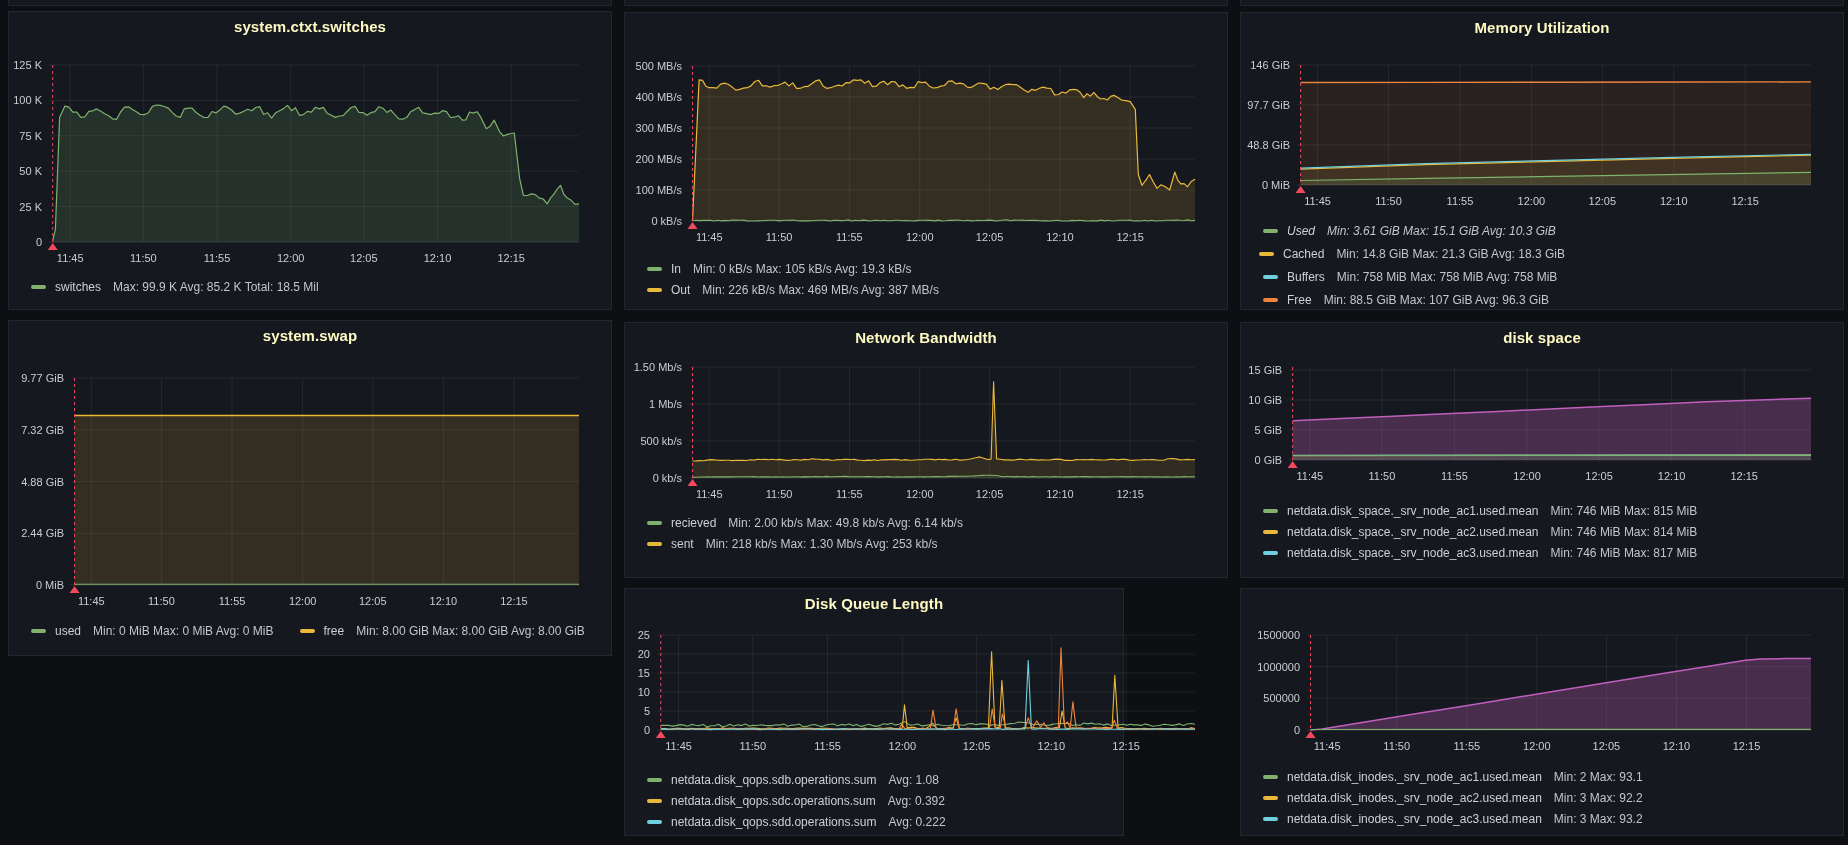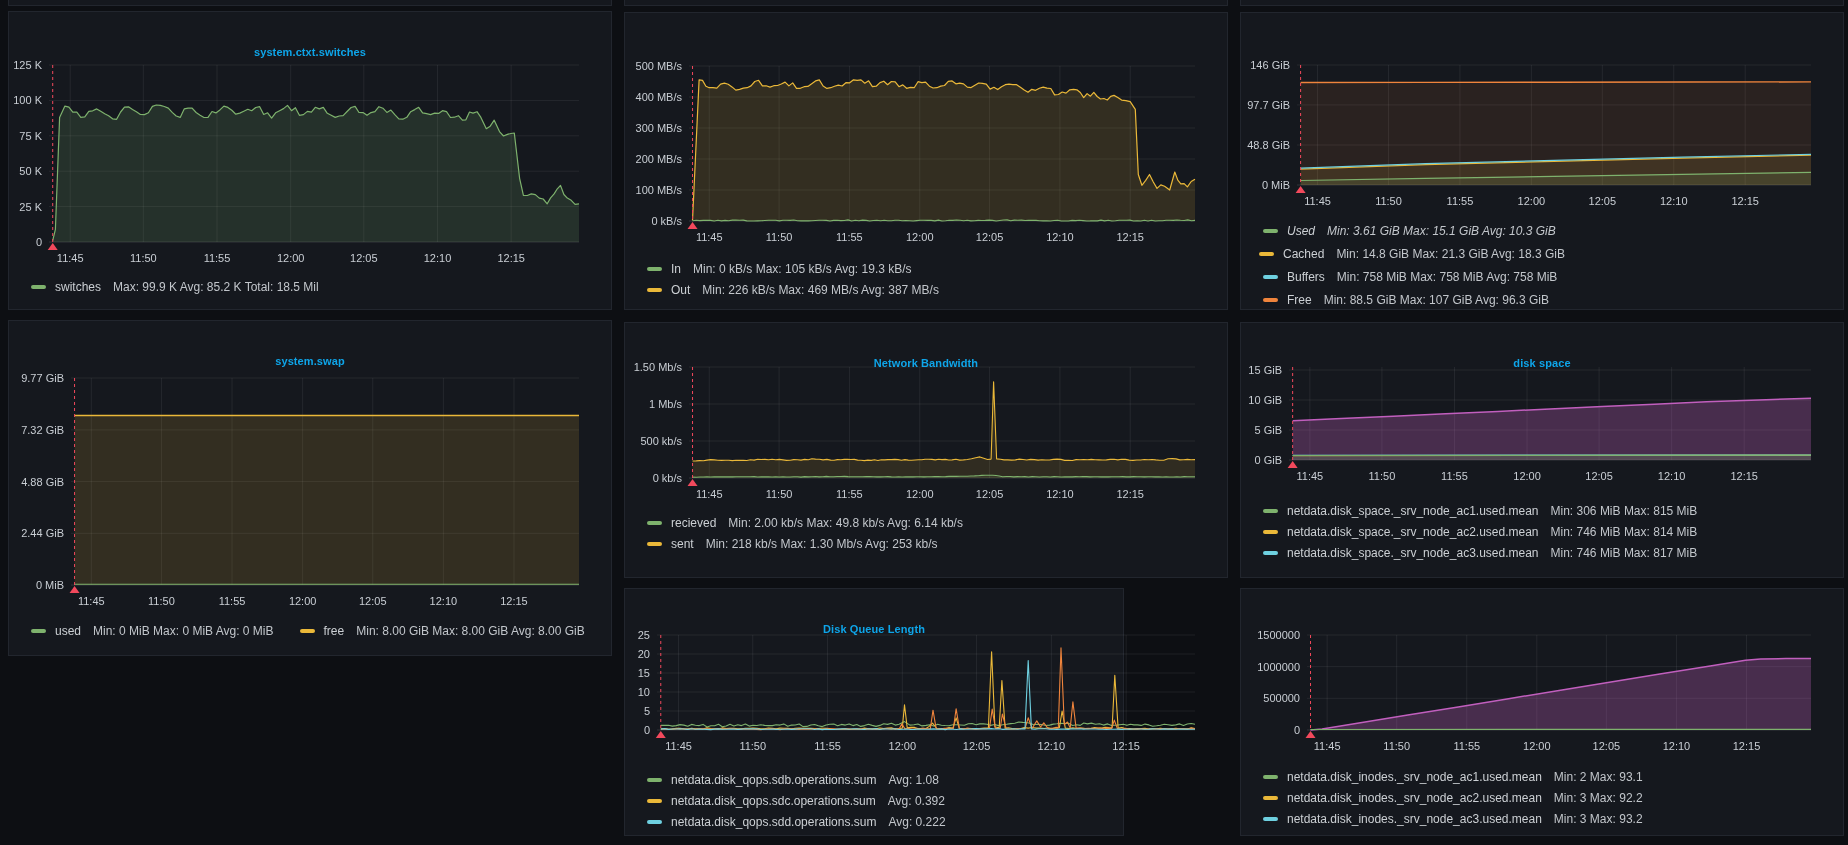--- a/index.html
+++ b/index.html
@@ -1,21 +1,21 @@
 <!DOCTYPE html>
 <html><head>
 <meta charset="utf-8">
 <style>
   html,body{margin:0;padding:0;background:#0d0f13;}
   body{width:1848px;height:845px;position:relative;overflow:hidden;
        font-family:"Liberation Sans",sans-serif;-webkit-font-smoothing:antialiased;}
   .panel{position:absolute;background:#15181e;border:1px solid #22262e;box-sizing:border-box;}
   .sliver{position:absolute;background:#15181e;border:1px solid #22262e;border-top:none;box-sizing:border-box;}
   .panel-title{position:absolute;top:6px;left:0;right:0;text-align:center;
-       font-size:11px;font-weight:600;color:#0ea5e9;letter-spacing:.1px;cursor:pointer;margin-top:28px;}
+       font-size:15px;font-weight:600;color:#fef9c3;letter-spacing:.1px;cursor:pointer;}
   .chart{position:absolute;left:0;top:0;}
   .legend-row{position:absolute;font-size:12px;color:#ccd0d4;white-space:nowrap;}
   .legend-row .swatch{display:inline-block;width:15px;height:4px;border-radius:2px;
        margin-right:9px;vertical-align:2px;}
   .legend-row .lname{cursor:pointer;margin-right:12px;}
   .legend-row .lstats{color:#c2c6cb;}
   .legend-inline{display:flex;gap:26px;}
   .legend-inline .item{white-space:nowrap;}
   svg text{font-family:"Liberation Sans",sans-serif;font-size:11px;fill:#c9ced4;}
 </style>
@@ -93,20 +93,21 @@
       <path d="M67.5 208 67.5 207.4 L70.1 152.2 L74.1 66.9 L77.5 67.4 L80.9 73.3 L84.2 74.7 L88.0 74.7 L91.8 75.1 L95.6 71.1 L99.4 70.1 L103.2 71.3 L107.0 73.9 L110.8 77.1 L114.6 76.3 L118.4 75.2 L122.2 74.7 L126.0 72.9 L129.8 68.5 L133.6 67.3 L137.4 72.9 L141.2 72.8 L145.0 74.1 L148.8 72.7 L152.6 72.5 L156.3 71.0 L160.1 69.1 L163.9 72.9 L167.7 69.9 L171.5 75.3 L175.3 75.3 L179.1 73.7 L182.9 73.4 L186.7 70.7 L190.5 67.9 L194.3 66.9 L198.1 73.0 L201.9 75.4 L205.7 74.7 L209.5 73.3 L213.3 72.1 L217.1 73.0 L220.9 69.7 L224.7 69.8 L228.5 66.8 L232.2 67.4 L236.0 66.9 L239.8 70.2 L243.6 67.8 L247.4 73.6 L251.2 73.2 L255.0 69.6 L258.8 68.2 L262.6 71.7 L266.4 68.5 L270.2 68.9 L274.0 73.7 L277.8 71.9 L281.6 75.3 L285.4 74.4 L289.2 74.7 L293.0 68.7 L296.8 69.7 L300.6 69.1 L304.4 73.2 L308.1 75.0 L311.9 74.7 L315.7 73.1 L319.5 72.5 L323.3 68.3 L327.1 67.9 L330.9 70.8 L334.7 70.1 L338.5 70.9 L342.3 74.1 L346.1 74.6 L349.9 72.2 L353.7 70.0 L357.5 70.4 L361.3 71.2 L365.1 76.1 L368.9 74.3 L372.7 76.6 L376.5 73.8 L380.3 71.7 L384.0 71.2 L387.8 71.6 L391.6 71.7 L395.4 74.2 L399.2 77.0 L403.0 79.3 L406.8 76.3 L410.6 77.3 L414.4 75.3 L418.2 74.1 L422.0 75.2 L425.8 75.5 L429.6 81.9 L433.4 81.5 L437.2 79.0 L441.0 80.1 L444.8 76.8 L448.6 76.3 L451.9 76.8 L455.3 79.5 L458.7 84.6 L462.1 80.6 L465.4 83.2 L468.8 79.3 L472.2 83.5 L475.5 86.0 L478.9 85.5 L482.3 87.0 L485.7 83.3 L489.0 82.4 L492.8 84.5 L496.6 87.1 L500.9 87.6 L505.2 88.6 L510.3 96.4 L513.3 161.5 L516.9 172.3 L520.7 167.4 L524.5 161.5 L528.3 169.0 L532.0 175.4 L535.8 171.9 L539.6 173.3 L544.7 177.0 L549.8 159.0 L552.8 167.1 L555.8 170.8 L559.1 170.6 L562.4 173.9 L566.2 168.5 L570.0 166.2 L570.0 208 Z" fill="#EAB839" fill-opacity="0.14" stroke="none"></path>
       <path d="M67.5 207.4 L70.1 152.2 L74.1 66.9 L77.5 67.4 L80.9 73.3 L84.2 74.7 L88.0 74.7 L91.8 75.1 L95.6 71.1 L99.4 70.1 L103.2 71.3 L107.0 73.9 L110.8 77.1 L114.6 76.3 L118.4 75.2 L122.2 74.7 L126.0 72.9 L129.8 68.5 L133.6 67.3 L137.4 72.9 L141.2 72.8 L145.0 74.1 L148.8 72.7 L152.6 72.5 L156.3 71.0 L160.1 69.1 L163.9 72.9 L167.7 69.9 L171.5 75.3 L175.3 75.3 L179.1 73.7 L182.9 73.4 L186.7 70.7 L190.5 67.9 L194.3 66.9 L198.1 73.0 L201.9 75.4 L205.7 74.7 L209.5 73.3 L213.3 72.1 L217.1 73.0 L220.9 69.7 L224.7 69.8 L228.5 66.8 L232.2 67.4 L236.0 66.9 L239.8 70.2 L243.6 67.8 L247.4 73.6 L251.2 73.2 L255.0 69.6 L258.8 68.2 L262.6 71.7 L266.4 68.5 L270.2 68.9 L274.0 73.7 L277.8 71.9 L281.6 75.3 L285.4 74.4 L289.2 74.7 L293.0 68.7 L296.8 69.7 L300.6 69.1 L304.4 73.2 L308.1 75.0 L311.9 74.7 L315.7 73.1 L319.5 72.5 L323.3 68.3 L327.1 67.9 L330.9 70.8 L334.7 70.1 L338.5 70.9 L342.3 74.1 L346.1 74.6 L349.9 72.2 L353.7 70.0 L357.5 70.4 L361.3 71.2 L365.1 76.1 L368.9 74.3 L372.7 76.6 L376.5 73.8 L380.3 71.7 L384.0 71.2 L387.8 71.6 L391.6 71.7 L395.4 74.2 L399.2 77.0 L403.0 79.3 L406.8 76.3 L410.6 77.3 L414.4 75.3 L418.2 74.1 L422.0 75.2 L425.8 75.5 L429.6 81.9 L433.4 81.5 L437.2 79.0 L441.0 80.1 L444.8 76.8 L448.6 76.3 L451.9 76.8 L455.3 79.5 L458.7 84.6 L462.1 80.6 L465.4 83.2 L468.8 79.3 L472.2 83.5 L475.5 86.0 L478.9 85.5 L482.3 87.0 L485.7 83.3 L489.0 82.4 L492.8 84.5 L496.6 87.1 L500.9 87.6 L505.2 88.6 L510.3 96.4 L513.3 161.5 L516.9 172.3 L520.7 167.4 L524.5 161.5 L528.3 169.0 L532.0 175.4 L535.8 171.9 L539.6 173.3 L544.7 177.0 L549.8 159.0 L552.8 167.1 L555.8 170.8 L559.1 170.6 L562.4 173.9 L566.2 168.5 L570.0 166.2" fill="none" stroke="#EAB839" stroke-width="1.2" stroke-linejoin="round"></path>
       <path d="M67.5 207.7 L71.2 207.3 L74.8 207.6 L78.4 207.4 L82.0 207.4 L85.6 207.4 L89.2 208.0 L92.9 207.3 L96.5 207.9 L100.1 207.4 L103.7 207.7 L107.3 207.1 L110.9 207.1 L114.6 207.2 L118.2 207.1 L121.8 207.9 L125.4 208.0 L129.0 208.0 L132.6 207.9 L136.3 207.8 L139.9 207.5 L143.5 207.3 L147.1 207.3 L150.7 207.3 L154.3 207.9 L158.0 207.3 L161.6 207.2 L165.2 207.4 L168.8 207.0 L172.4 207.8 L176.0 207.9 L179.7 207.9 L183.3 207.9 L186.9 207.7 L190.5 207.5 L194.1 207.3 L197.7 207.3 L201.3 207.4 L205.0 208.0 L208.6 207.4 L212.2 207.3 L215.8 207.6 L219.4 207.5 L223.0 206.9 L226.6 208.0 L230.3 207.3 L233.9 207.8 L237.5 207.1 L241.1 207.4 L244.7 208.0 L248.3 207.5 L251.9 207.3 L255.6 207.8 L259.2 207.2 L262.8 207.7 L266.4 207.7 L270.0 207.3 L273.6 207.2 L277.2 207.7 L280.9 207.5 L284.5 207.7 L288.1 208.0 L291.7 207.6 L295.3 207.2 L298.9 207.2 L302.5 207.4 L306.2 207.4 L309.8 207.9 L313.4 207.1 L317.0 208.0 L320.6 207.7 L324.2 207.3 L327.8 207.4 L331.5 207.0 L335.1 207.2 L338.7 207.7 L342.3 207.3 L345.9 207.9 L349.5 207.7 L353.1 207.4 L356.8 207.5 L360.4 207.4 L364.0 207.1 L367.6 207.4 L371.2 208.0 L374.8 207.5 L378.4 207.0 L382.1 206.9 L385.7 207.8 L389.3 207.1 L392.9 207.3 L396.5 207.1 L400.1 207.5 L403.7 207.3 L407.4 207.4 L411.0 207.4 L414.6 207.7 L418.2 207.9 L421.8 207.7 L425.4 208.0 L429.0 207.5 L432.7 207.2 L436.3 208.0 L439.9 208.0 L443.5 208.0 L447.1 207.4 L450.7 207.6 L454.3 207.3 L458.0 207.6 L461.6 208.0 L465.2 207.9 L468.8 207.7 L472.4 207.9 L476.0 207.1 L479.6 207.9 L483.3 207.3 L486.9 208.0 L490.5 207.7 L494.1 207.3 L497.7 207.2 L501.3 207.2 L504.9 207.1 L508.6 208.0 L512.2 207.7 L515.8 208.0 L519.4 207.3 L523.0 208.0 L526.6 207.3 L530.2 208.0 L533.9 207.8 L537.5 207.8 L541.1 207.3 L544.7 207.2 L548.3 207.4 L551.9 207.0 L555.5 207.3 L559.2 207.5 L562.8 206.9 L566.4 207.7 L570.0 207.4" fill="none" stroke="#7EB26D" stroke-width="1.1" stroke-linejoin="round"></path>
       <line x1="67.542" x2="67.542" y1="53" y2="208" stroke="#F2495C" stroke-width="1" stroke-dasharray="3,3"></line>
       <path d="M62.542 216 L72.542 216 L67.542 209 Z" fill="#F2495C"></path>
     </svg>
     <div class="legend-row" style="left: 22px; top: 249px;"><span class="swatch" style="background:#7EB26D"></span><span class="lname">In</span><span class="lstats">Min: 0 kB/s  Max: 105 kB/s  Avg: 19.3 kB/s</span></div>
     <div class="legend-row" style="left: 22px; top: 270px;"><span class="swatch" style="background:#EAB839"></span><span class="lname">Out</span><span class="lstats">Min: 226 kB/s  Max: 469 MB/s  Avg: 387 MB/s</span></div>
   </section>
 <section class="panel" style="left: 1240px; top: 12px; width: 604px; height: 298px;">
+  <div class="panel-title">Memory Utilization</div>
 <svg width="604" height="298" viewBox="0 0 604 298" class="chart">
       <line x1="76.56" x2="76.56" y1="52" y2="172" stroke="rgba(255,255,255,0.07)" stroke-width="1"></line>
       <line x1="147.492" x2="147.492" y1="52" y2="172" stroke="rgba(255,255,255,0.07)" stroke-width="1"></line>
       <line x1="218.938" x2="218.938" y1="52" y2="172" stroke="rgba(255,255,255,0.07)" stroke-width="1"></line>
       <line x1="290.384" x2="290.384" y1="52" y2="172" stroke="rgba(255,255,255,0.07)" stroke-width="1"></line>
       <line x1="361.316" x2="361.316" y1="52" y2="172" stroke="rgba(255,255,255,0.07)" stroke-width="1"></line>
       <line x1="432.762" x2="432.762" y1="52" y2="172" stroke="rgba(255,255,255,0.07)" stroke-width="1"></line>
       <line x1="504.208" x2="504.208" y1="52" y2="172" stroke="rgba(255,255,255,0.07)" stroke-width="1"></line>
       <line x1="56" x2="570" y1="172" y2="172" stroke="rgba(255,255,255,0.13)" stroke-width="1"></line>
       <text x="49" y="176" text-anchor="end">0 MiB</text>
@@ -238,21 +239,21 @@
       <text x="503.184" y="157" text-anchor="middle">12:15</text>
       <path d="M51.7 137 51.7 97.7 L100.2 95.6 L152.4 93.2 L204.6 90.8 L256.8 88.4 L309.0 86.0 L361.2 83.6 L413.4 81.2 L465.6 78.8 L517.8 77.0 L570.0 75.2 L570.0 137 Z" fill="#C15FBE" fill-opacity="0.3" stroke="none"></path>
       <path d="M51.7 97.7 L100.2 95.6 L152.4 93.2 L204.6 90.8 L256.8 88.4 L309.0 86.0 L361.2 83.6 L413.4 81.2 L465.6 78.8 L517.8 77.0 L570.0 75.2" fill="none" stroke="#C15FBE" stroke-width="1.5" stroke-linejoin="round"></path>
       <path d="M51.7 132.7 L570.0 132.3" fill="none" stroke="#EAB839" stroke-width="1.1" stroke-linejoin="round"></path>
       <path d="M51.7 132.2 L570.0 132.0" fill="none" stroke="#6ED0E0" stroke-width="1.1" stroke-linejoin="round"></path>
       <path d="M51.7 137 51.7 132.5 L570.0 132.2 L570.0 137 Z" fill="#7EB26D" fill-opacity="0.22" stroke="none"></path>
       <path d="M51.7 132.5 L570.0 132.2" fill="none" stroke="#7EB26D" stroke-width="1.2" stroke-linejoin="round"></path>
       <line x1="51.653999999999996" x2="51.653999999999996" y1="44" y2="137" stroke="#F2495C" stroke-width="1" stroke-dasharray="3,3"></line>
       <path d="M46.653999999999996 145 L56.653999999999996 145 L51.653999999999996 138 Z" fill="#F2495C"></path>
     </svg>
-    <div class="legend-row" style="left: 22px; top: 181px;"><span class="swatch" style="background:#7EB26D"></span><span class="lname">netdata.disk_space._srv_node_ac1.used.mean</span><span class="lstats">Min: 306 MiB  Max: 815 MiB</span></div>
+    <div class="legend-row" style="left: 22px; top: 181px;"><span class="swatch" style="background:#7EB26D"></span><span class="lname">netdata.disk_space._srv_node_ac1.used.mean</span><span class="lstats">Min: 746 MiB  Max: 815 MiB</span></div>
     <div class="legend-row" style="left: 22px; top: 202px;"><span class="swatch" style="background:#EAB839"></span><span class="lname">netdata.disk_space._srv_node_ac2.used.mean</span><span class="lstats">Min: 746 MiB  Max: 814 MiB</span></div>
     <div class="legend-row" style="left: 22px; top: 223px;"><span class="swatch" style="background:#6ED0E0"></span><span class="lname">netdata.disk_space._srv_node_ac3.used.mean</span><span class="lstats">Min: 746 MiB  Max: 817 MiB</span></div>
   </section>
 <section class="panel" style="left: 624px; top: 588px; width: 500px; height: 248px;">
   <div class="panel-title">Disk Queue Length</div>
 <svg width="604" height="248" viewBox="0 0 604 248" class="chart">
       <line x1="53.519999999999996" x2="53.519999999999996" y1="46" y2="141" stroke="rgba(255,255,255,0.07)" stroke-width="1"></line>
       <line x1="127.764" x2="127.764" y1="46" y2="141" stroke="rgba(255,255,255,0.07)" stroke-width="1"></line>
       <line x1="202.546" x2="202.546" y1="46" y2="141" stroke="rgba(255,255,255,0.07)" stroke-width="1"></line>
       <line x1="277.328" x2="277.328" y1="46" y2="141" stroke="rgba(255,255,255,0.07)" stroke-width="1"></line>

